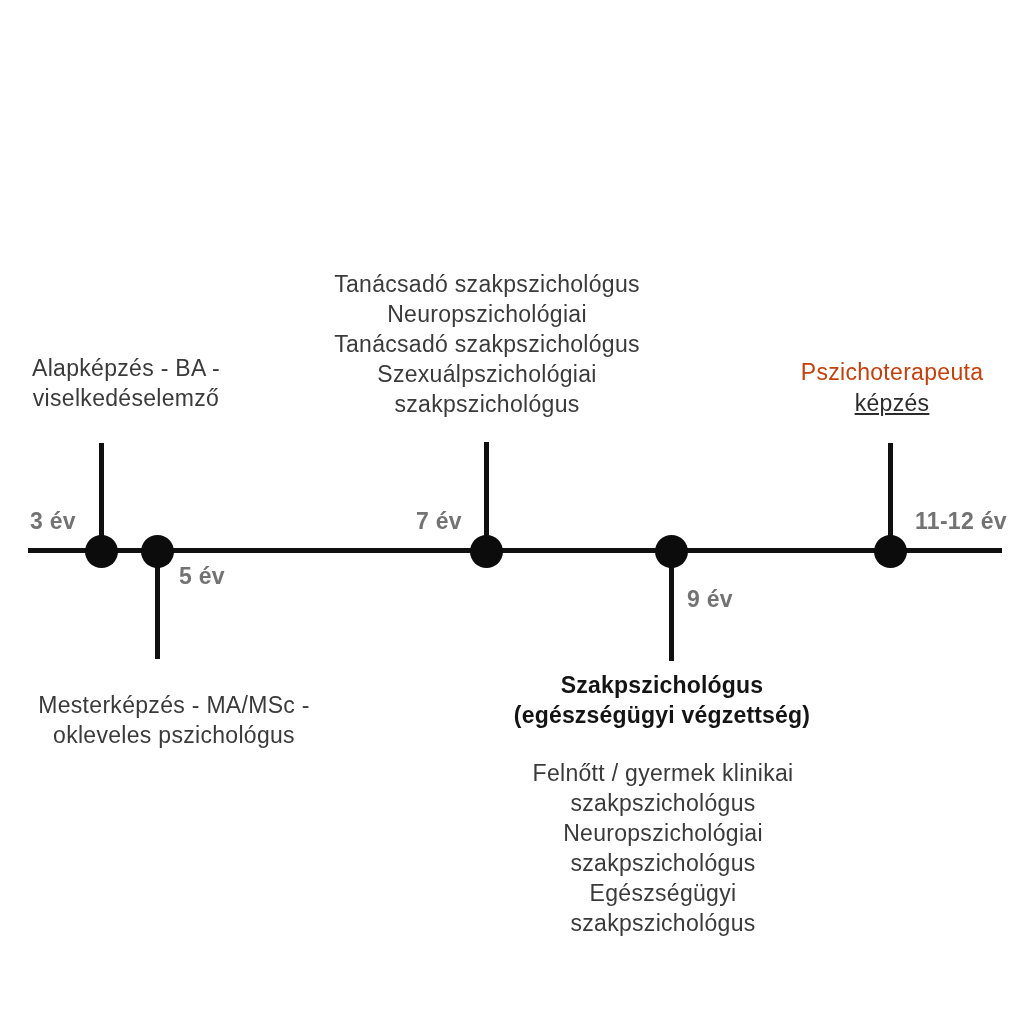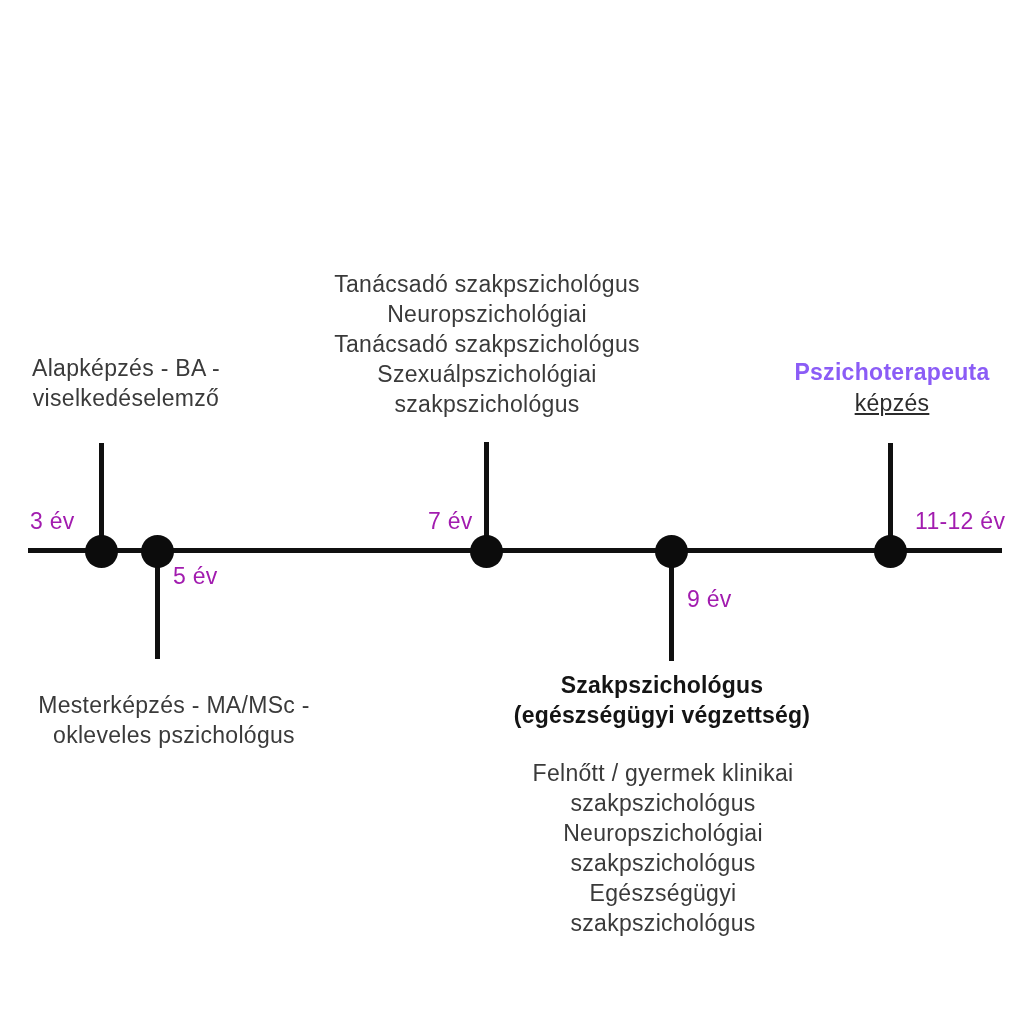--- a/index.html
+++ b/index.html
@@ -24,41 +24,42 @@
     position: absolute;
     width: 33px;
     height: 33px;
     border-radius: 50%;
     background: #0c0c0c;
   }
   .yr {
     position: absolute;
     font-size: 23px;
     line-height: 26px;
-    color: #a21caf;
+    color: #737373;
     white-space: nowrap;
     letter-spacing: 0.3px;
+    font-weight: bold;
   }
   .block {
     position: absolute;
     transform: translateX(-50%);
     text-align: center;
     font-size: 23px;
     line-height: 30px;
     color: #3a3a3a;
     white-space: nowrap;
     letter-spacing: 0.3px;
   }
   .block.bold {
     font-weight: 700;
     color: #141414;
     letter-spacing: 0.2px;
   }
   .line { display: block; }
-  .emph { font-weight: 700; color: #8b5cf6; }
+  .emph { font-weight: 400; color: #c2410c; }
   .sub  { font-weight: 400; color: #2c2c2c; text-decoration: underline; }
 </style>
 </head>
 <body>
 
 <div class="canvas">
 
   <div class="axis" style="left:28px; top:548px; width:974px; height:5px;"></div>
 
   <div class="stem" style="left:99px; top:443px; height:110px;"></div>
@@ -67,22 +68,22 @@
   <div class="stem" style="left:669px; top:551px; height:110px;"></div>
   <div class="stem" style="left:888px; top:443px; height:110px;"></div>
 
   <div class="dot" style="left:85px;  top:535px;"></div>
   <div class="dot" style="left:141px; top:535px;"></div>
   <div class="dot" style="left:470px; top:535px;"></div>
   <div class="dot" style="left:655px; top:535px;"></div>
   <div class="dot" style="left:874px; top:535px;"></div>
 
   <div class="yr" style="left:30px; top:508px;">3 év</div>
-  <div class="yr" style="left:173px; top:563px;">5 év</div>
-  <div class="yr" style="left:428px; top:508px;">7 év</div>
+  <div class="yr" style="left:179px; top:563px;">5 év</div>
+  <div class="yr" style="left:416px; top:508px;">7 év</div>
   <div class="yr" style="left:687px; top:586px;">9 év</div>
   <div class="yr" style="left:915px; top:508px;">11-12 év</div>
 
   <div class="block" style="left:126px; top:353px;">
     <span class="line">Alapképzés - BA -</span>
     <span class="line">viselkedéselemző</span>
   </div>
 
   <div class="block" style="left:174px; top:670px;margin-top:20px;">
     <span class="line">Mesterképzés - MA/MSc -</span>

